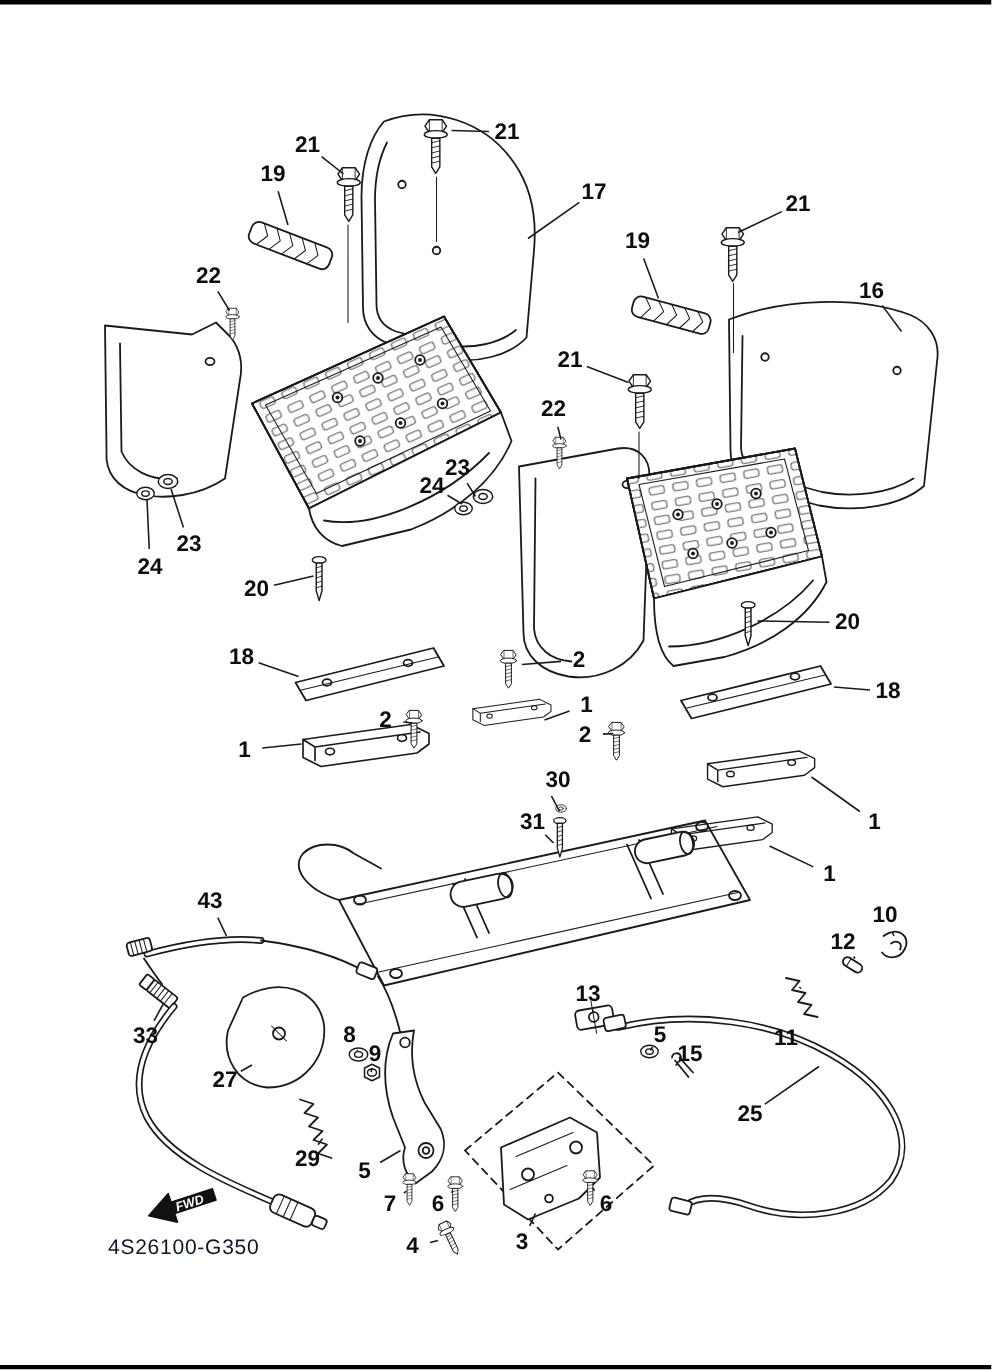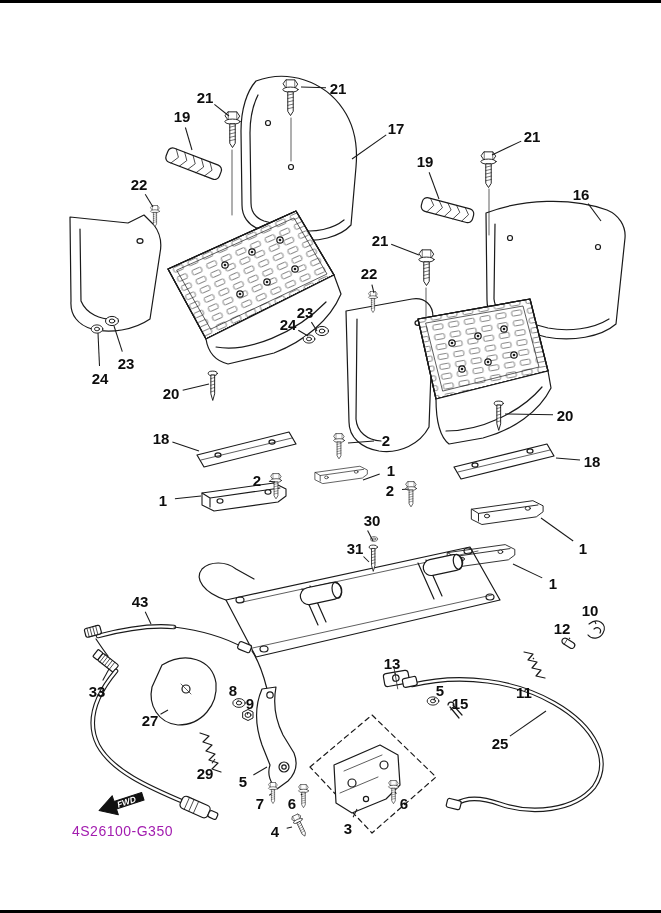--- a/index.html
+++ b/index.html
@@ -13,21 +13,21 @@
   .art { stroke:#1a1a1a; stroke-width:1.2; fill:none; stroke-linecap:round; stroke-linejoin:round; }
   .thin { stroke-width:0.7; }
   #leader-lines line { stroke:#1a1a1a; stroke-width:1.05; }
   .callout {
     position:absolute; transform:translate(-50%,-50%);
     font:bold 15px "Liberation Sans", sans-serif; color:#0d0d0d;
     white-space:nowrap; line-height:1;
   }
   .part-code {
     position:absolute; left:72px; top:820px;
-    font:14px "Liberation Sans", sans-serif; letter-spacing:.5px; color:#a21caf;
+    font:14px "Liberation Sans", sans-serif; letter-spacing:.5px; color:#0f172a;
   }
 </style>
 </head>
 <body>
 
 <div class="stage">
 
   <svg class="layer" viewBox="0 0 661 913">
     <defs>
       <pattern id="treadL" width="16" height="10" patternUnits="userSpaceOnUse" patternTransform="rotate(-24)">

